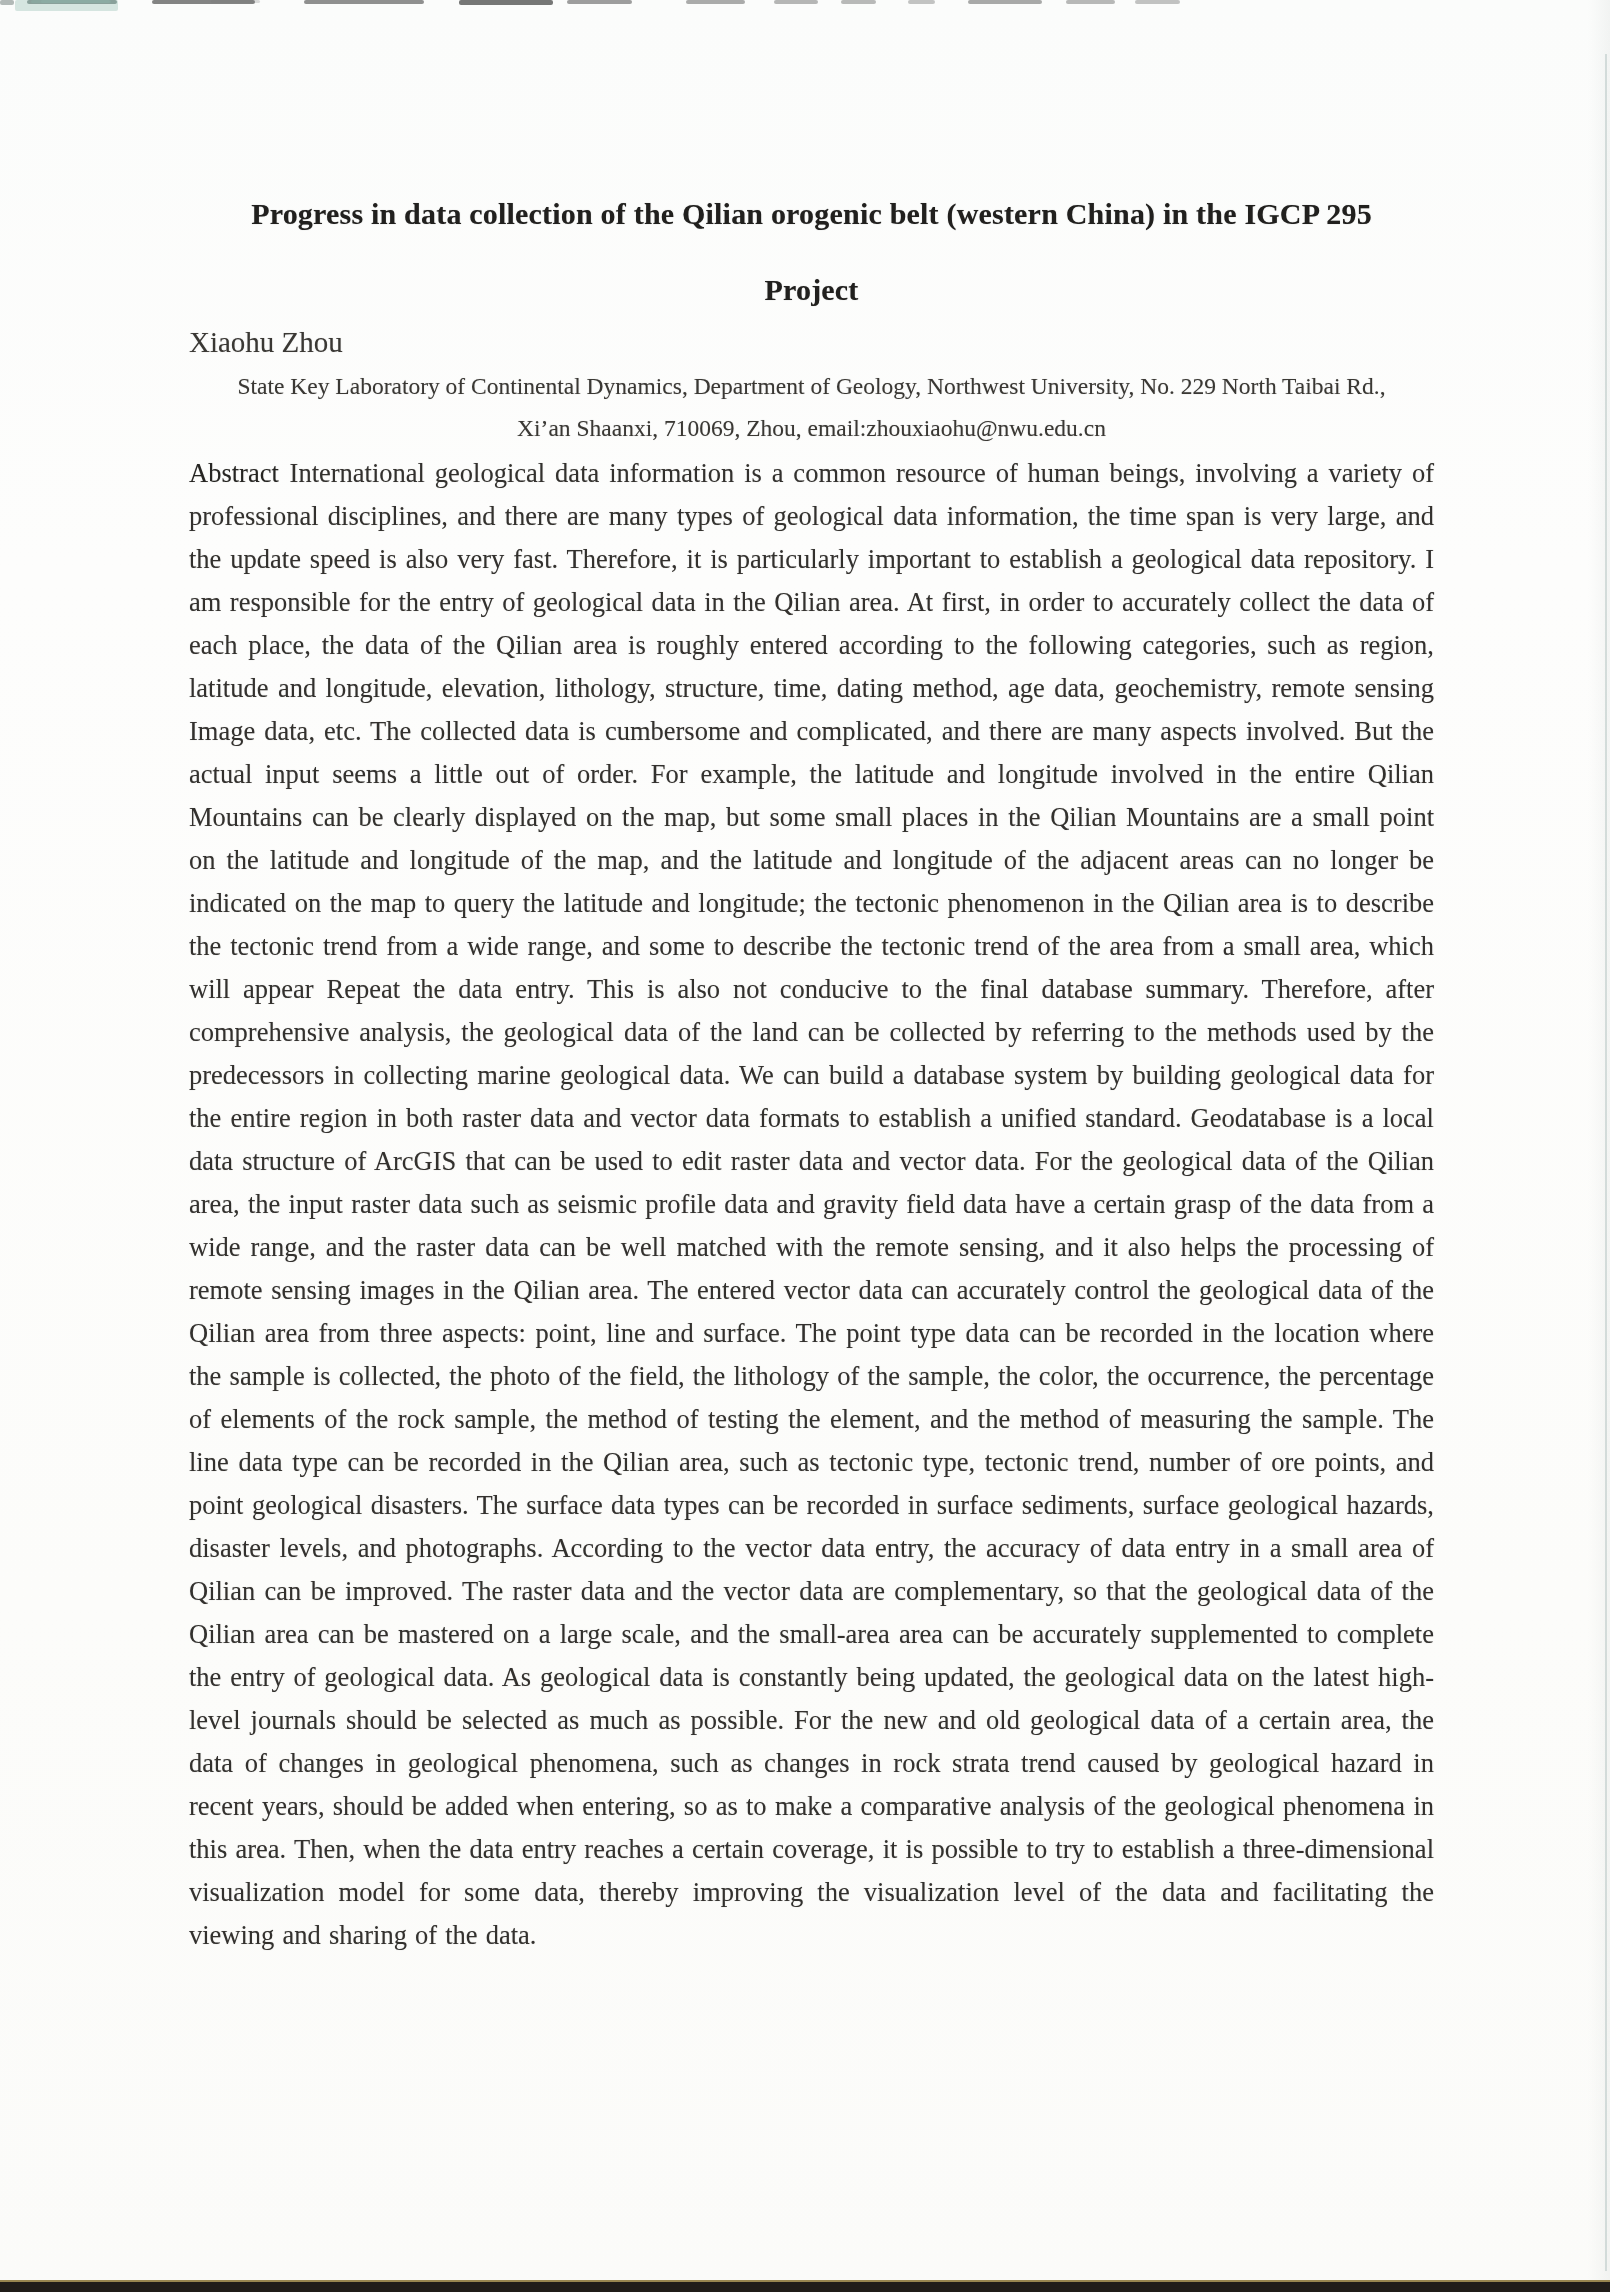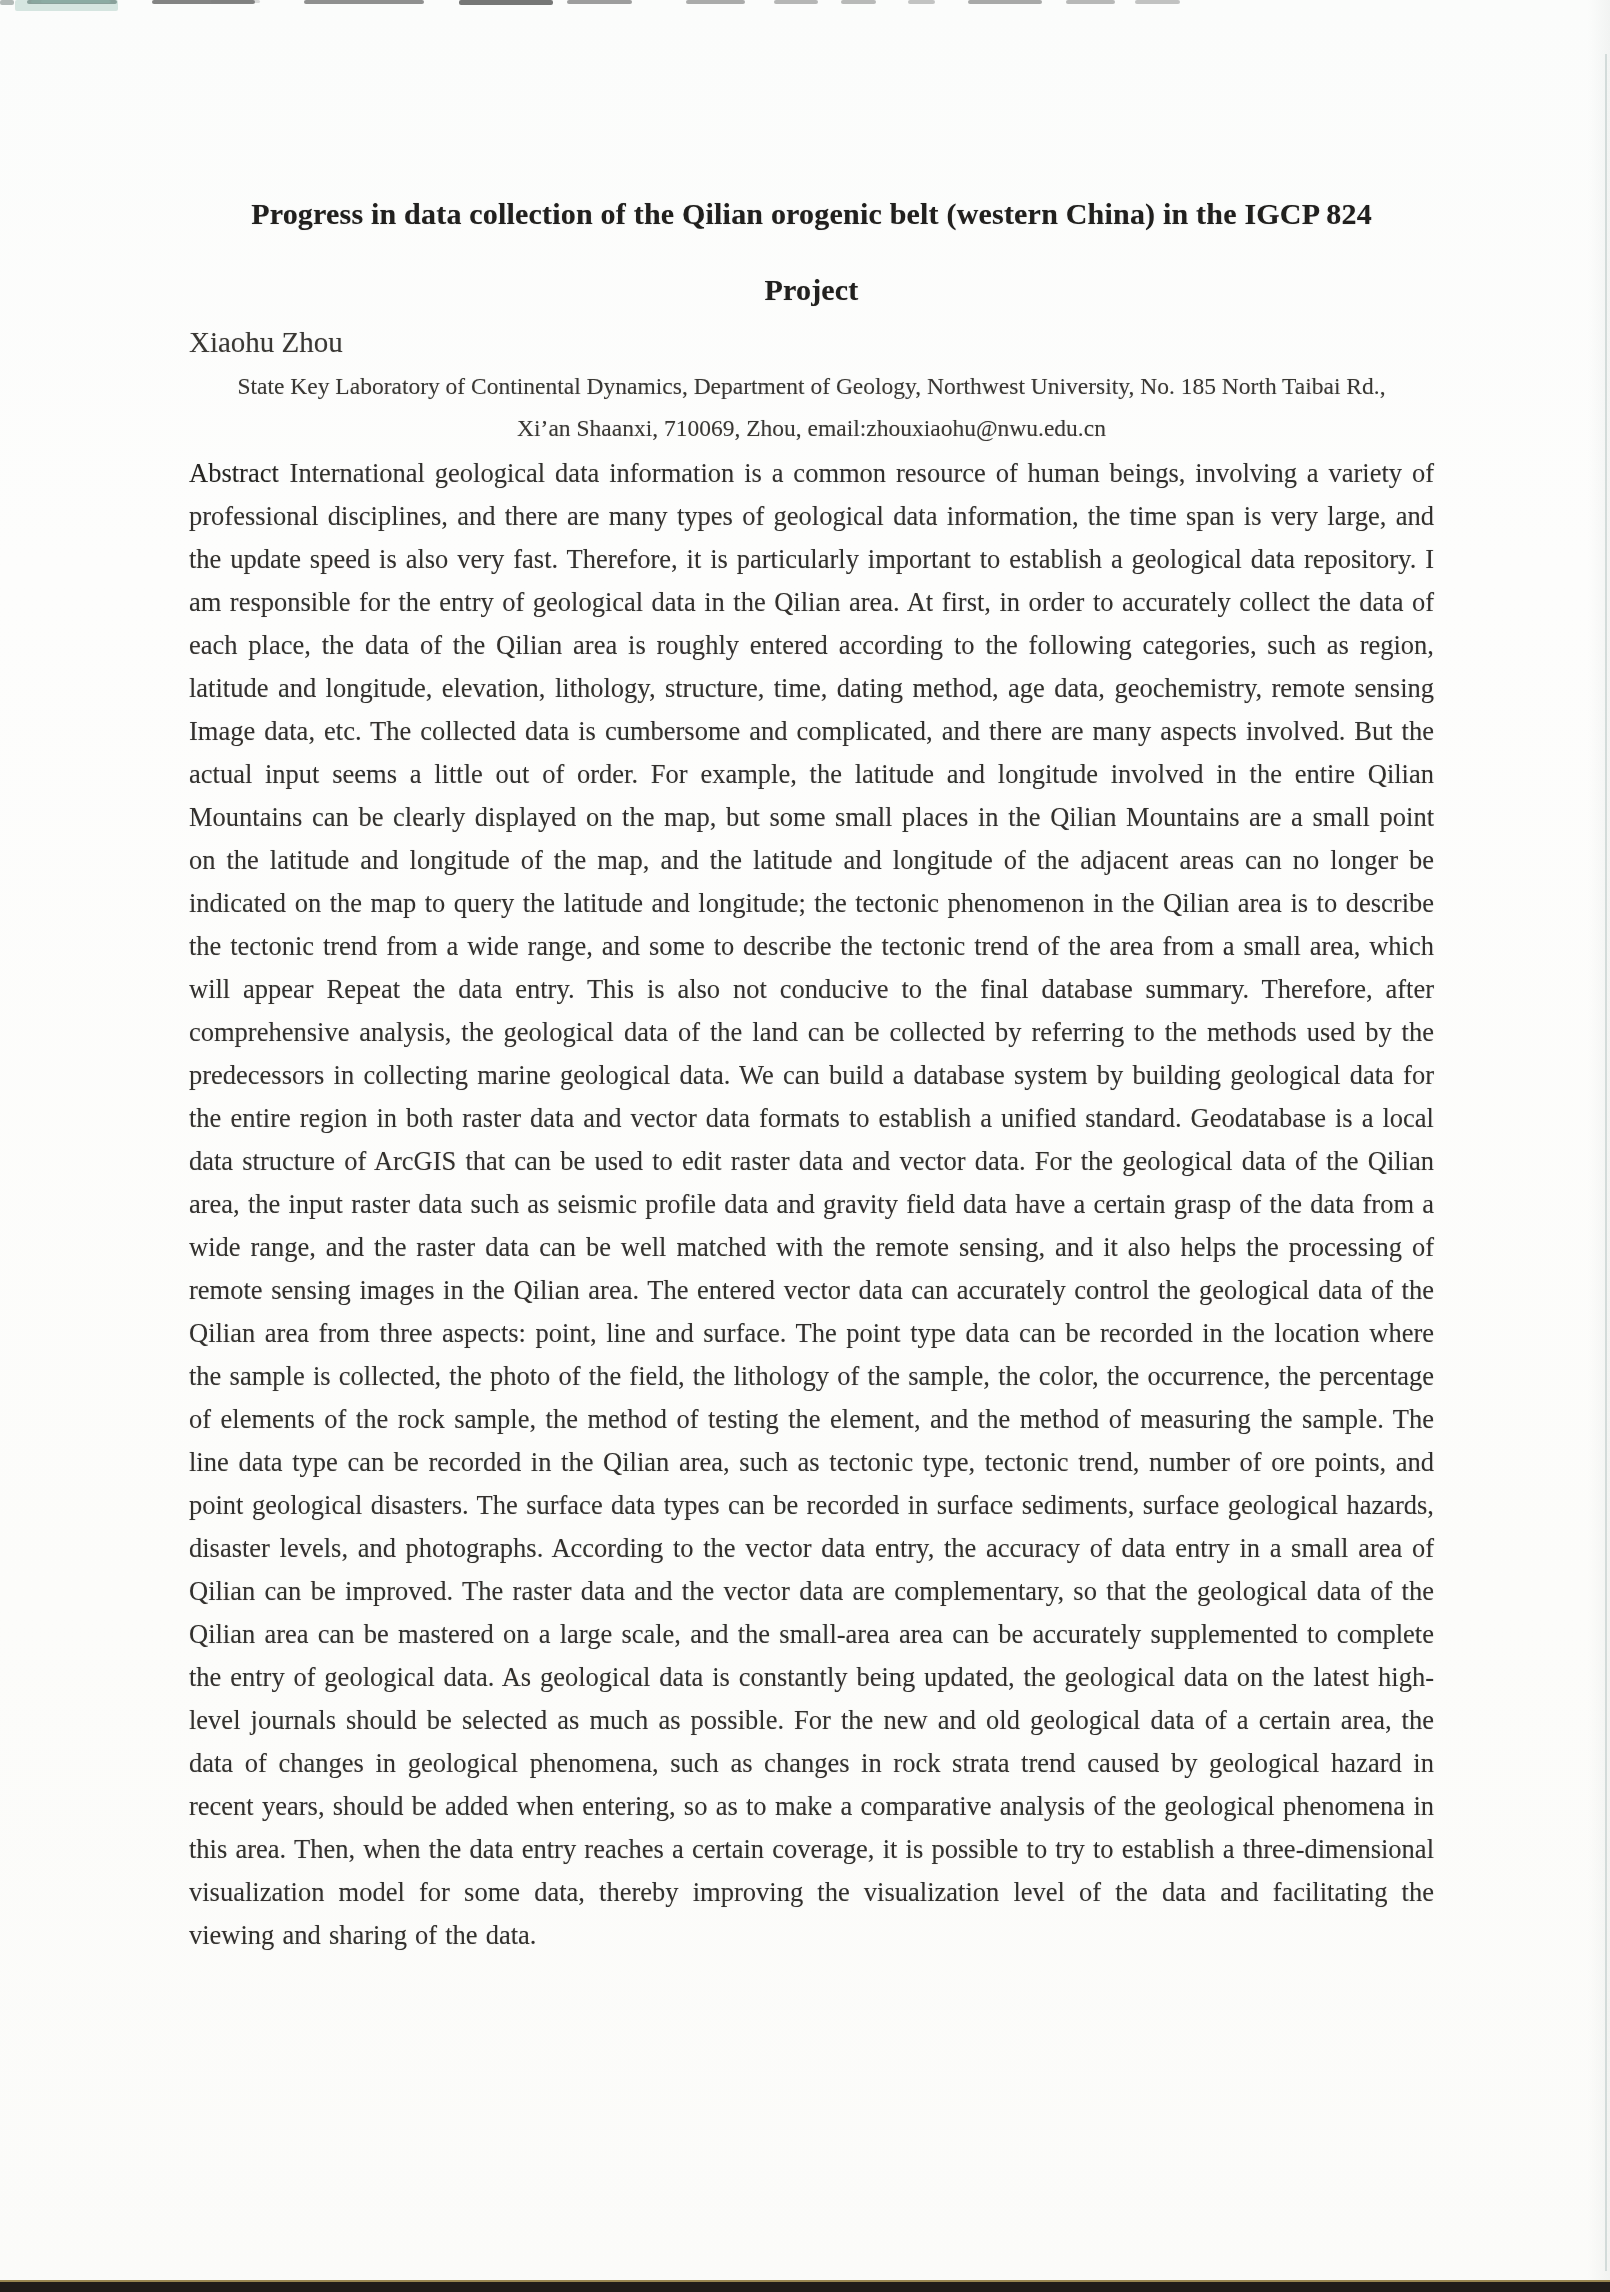--- a/index.html
+++ b/index.html
@@ -128,27 +128,27 @@
     <span class="dash d8"></span>
     <span class="dash d9"></span>
     <span class="dash d10"></span>
     <span class="dash d11"></span>
   </div>
 
   <div class="content">
 
     <header>
       <h1 class="title">
-        <span class="title-l1">Progress in data collection of the Qilian orogenic belt (western China) in the IGCP 824</span>
+        <span class="title-l1">Progress in data collection of the Qilian orogenic belt (western China) in the IGCP 295</span>
         <span class="title-l2">Project</span>
       </h1>
 
       <div class="author">Xiaohu Zhou</div>
 
-      <div class="affil affil1">State Key Laboratory of Continental Dynamics, Department of Geology, Northwest University, No. 185 North Taibai Rd.,</div>
+      <div class="affil affil1">State Key Laboratory of Continental Dynamics, Department of Geology, Northwest University, No. 229 North Taibai Rd.,</div>
 
       <div class="affil affil2">Xi’an Shaanxi, 710069, Zhou, email:zhouxiaohu@nwu.edu.cn</div>
     </header>
 
     <main>
       <p class="abstract-p">
         <span class="abstract-label">Abstract</span><span class="abstract-text">International geological data information is a common resource of human beings, involving a variety of professional disciplines, and there are many types of geological data information, the time span is very large, and the update speed is also very fast. Therefore, it is particularly important to establish a geological data repository. I am responsible for the entry of geological data in the Qilian area. At first, in order to accurately collect the data of each place, the data of the Qilian area is roughly entered according to the following categories, such as region, latitude and longitude, elevation, lithology, structure, time, dating method, age data, geochemistry, remote sensing Image data, etc. The collected data is cumbersome and complicated, and there are many aspects involved. But the actual input seems a little out of order. For example, the latitude and longitude involved in the entire Qilian Mountains can be clearly displayed on the map, but some small places in the Qilian Mountains are a small point on the latitude and longitude of the map, and the latitude and longitude of the adjacent areas can no longer be indicated on the map to query the latitude and longitude; the tectonic phenomenon in the Qilian area is to describe the tectonic trend from a wide range, and some to describe the tectonic trend of the area from a small area, which will appear Repeat the data entry. This is also not conducive to the final database summary. Therefore, after comprehensive analysis, the geological data of the land can be collected by referring to the methods used by the predecessors in collecting marine geological data. We can build a database system by building geological data for the entire region in both raster data and vector data formats to establish a unified standard. Geodatabase is a local data structure of ArcGIS that can be used to edit raster data and vector data. For the geological data of the Qilian area, the input raster data such as seismic profile data and gravity field data have a certain grasp of the data from a wide range, and the raster data can be well matched with the remote sensing, and it also helps the processing of remote sensing images in the Qilian area. The entered vector data can accurately control the geological data of the Qilian area from three aspects: point, line and surface. The point type data can be recorded in the location where the sample is collected, the photo of the field, the lithology of the sample, the color, the occurrence, the percentage of elements of the rock sample, the method of testing the element, and the method of measuring the sample. The line data type can be recorded in the Qilian area, such as tectonic type, tectonic trend, number of ore points, and point geological disasters. The surface data types can be recorded in surface sediments, surface geological hazards, disaster levels, and photographs. According to the vector data entry, the accuracy of data entry in a small area of Qilian can be improved. The raster data and the vector data are complementary, so that the geological data of the Qilian area can be mastered on a large scale, and the small-area area can be accurately supplemented to complete the entry of geological data. As geological data is constantly being updated, the geological data on the latest high-level journals should be selected as much as possible. For the new and old geological data of a certain area, the data of changes in geological phenomena, such as changes in rock strata trend caused by geological hazard in recent years, should be added when entering, so as to make a comparative analysis of the geological phenomena in this area. Then, when the data entry reaches a certain coverage, it is possible to try to establish a three-dimensional visualization model for some data, thereby improving the visualization level of the data and facilitating the viewing and sharing of the data.</span>
       </p>
     </main>
 

